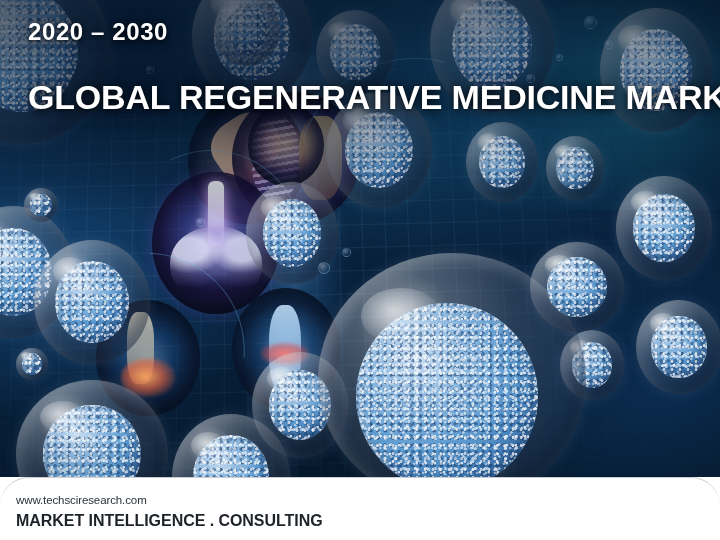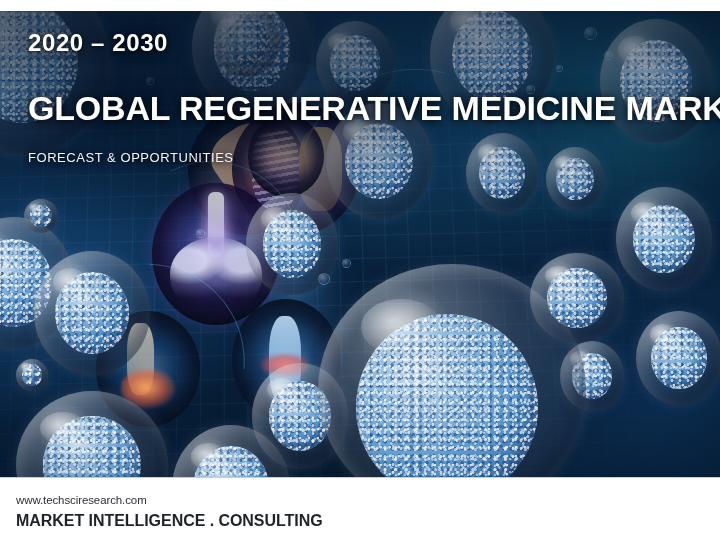--- a/index.html
+++ b/index.html
@@ -25,21 +25,20 @@
 
   
   .hero {
     position: absolute;
     left: 0;
     top: 0;
     width: 720px;
     height: 477px;
     overflow: hidden;
     background: #071a33;
-    margin-top: 11px;
   }
 
   
   .hero-base {
     position: absolute;
     inset: 0;
     background:
       radial-gradient(ellipse 70% 60% at 60% 18%, #12496f 0%, rgba(10,40,70,0) 62%),
       radial-gradient(ellipse 55% 55% at 8% 55%, #12406d 0%, rgba(9,32,60,0) 60%),
       radial-gradient(ellipse 60% 70% at 92% 80%, #0b2c50 0%, rgba(5,20,40,0) 65%),
@@ -339,20 +338,21 @@
   
   .footer {
     position: absolute;
     left: 0;
     top: 477px;
     width: 720px;
     height: 63px;
     background: #ffffff;
     border-top: 1px solid #c9ccd1;
     box-sizing: border-box;
+    border-radius: 29px;
   }
   .footer-inner {
     position: relative;
     width: 100%;
     height: 100%;
   }
   .footer-text {
     position: absolute;
     left: 16px;
     top: 14px;
@@ -493,21 +493,20 @@
     <div class="bubble" style="left:430px;top:350px;width:5px;height:5px;"></div>
     <div class="bubble" style="left:196px;top:218px;width:7px;height:7px;"></div>
     <div class="bubble" style="left:360px;top:420px;width:8px;height:8px;"></div>
     <div class="bubble" style="left:146px;top:66px;width:6px;height:6px;"></div>
 
     <div class="hero-vignette"></div>
 
     <div class="title-block">
       <div class="years">2020 – 2030</div>
       <div class="main-title">GLOBAL REGENERATIVE MEDICINE MARKET</div>
-      <div class="subtitle">FORECAST &amp; OPPORTUNITIES</div>
     </div>
   </div>
 
   <div class="footer">
     <div class="footer-inner">
       <div class="footer-text">
         <div class="footer-url">www.techsciresearch.com</div>
         <div class="footer-tag">MARKET INTELLIGENCE . CONSULTING</div>
       </div>
 

